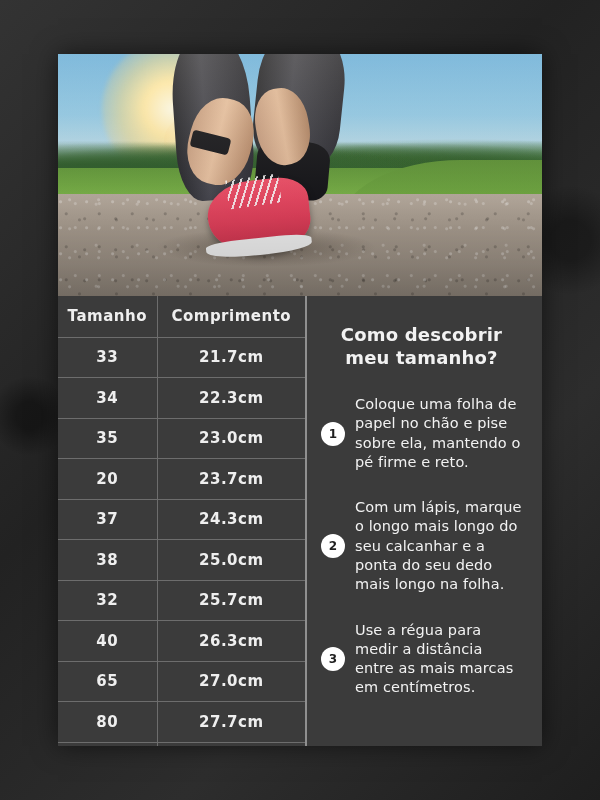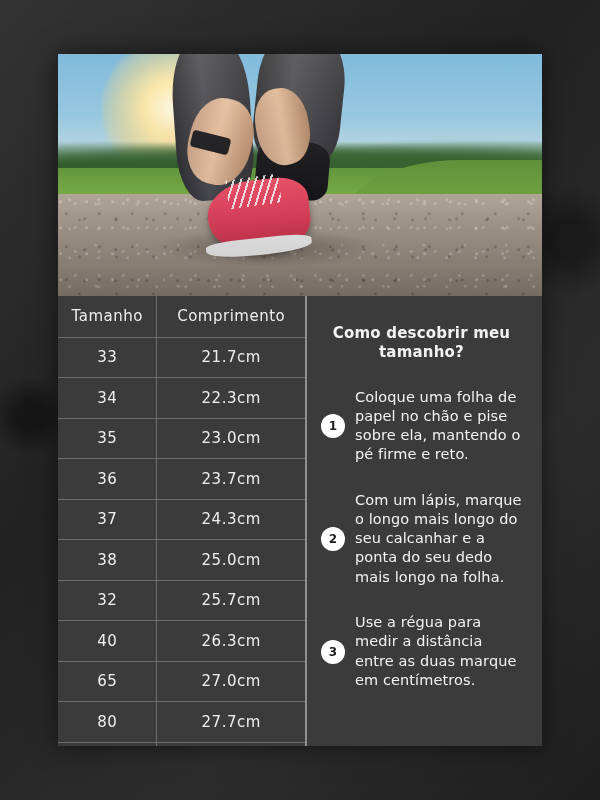--- a/index.html
+++ b/index.html
@@ -206,21 +206,21 @@
     border-right: 2px solid #8f8f8f;
     box-sizing: border-box;
   }
   table {
     width: 100%;
     border-collapse: collapse;
     color: #efefef;
   }
   th, td {
     text-align: center;
-    font-weight: normal;
+    font-weight: bold;
     border-bottom: 1px solid #6d6d6d;
     height: 37.5px;
     font-size: 15px;
     letter-spacing: .5px;
   }
   thead th {
     font-size: 15px;
     padding-bottom: 2px;
   }
   .col-div {
@@ -228,21 +228,21 @@
   }
   tbody tr:last-child td { border-bottom: none; }
 
   .guide-col {
     flex: 1;
     padding: 24px 20px 10px 14px;
     box-sizing: border-box;
     color: #f2f2f2;
   }
   .guide-title {
-    font-size: 15px;
+    font-size: 18px;
     font-weight: bold;
     text-align: center;
     line-height: 1.25;
     letter-spacing: .2px;
     margin: 4px 0 26px 0;
   }
   .step {
     display: flex;
     align-items: center;
     margin-bottom: 26px;
@@ -312,21 +312,21 @@
           </tr>
           <tr>
             <td class="col-div">34</td>
             <td>22.3cm</td>
           </tr>
           <tr>
             <td class="col-div">35</td>
             <td>23.0cm</td>
           </tr>
           <tr>
-            <td class="col-div">36</td>
+            <td class="col-div">20</td>
             <td>23.7cm</td>
           </tr>
           <tr>
             <td class="col-div">37</td>
             <td>24.3cm</td>
           </tr>
           <tr>
             <td class="col-div">38</td>
             <td>25.0cm</td>
           </tr>
@@ -362,18 +362,18 @@
         <div class="step-text">Coloque uma folha de papel no chão e pise sobre ela, mantendo o pé firme e reto.</div>
       </div>
 
       <div class="step">
         <div class="bullet">2</div>
         <div class="step-text">Com um lápis, marque o longo mais longo do seu calcanhar e a ponta do seu dedo mais longo na folha.</div>
       </div>
 
       <div class="step">
         <div class="bullet">3</div>
-        <div class="step-text">Use a régua para medir a distância entre as duas marque em centímetros.</div>
+        <div class="step-text">Use a régua para medir a distância entre as mais marcas em centímetros.</div>
       </div>
     </div>
 
   </div>
 </div>
 
 </body></html>

